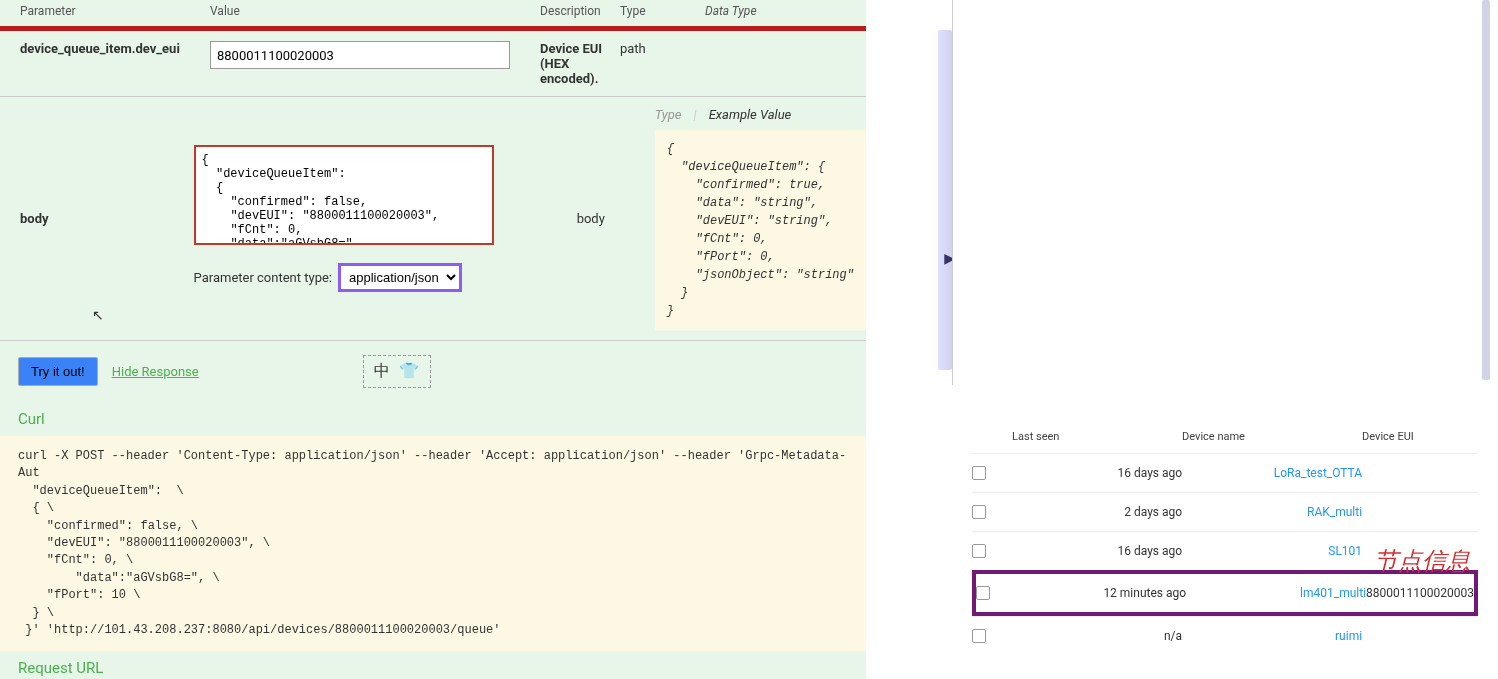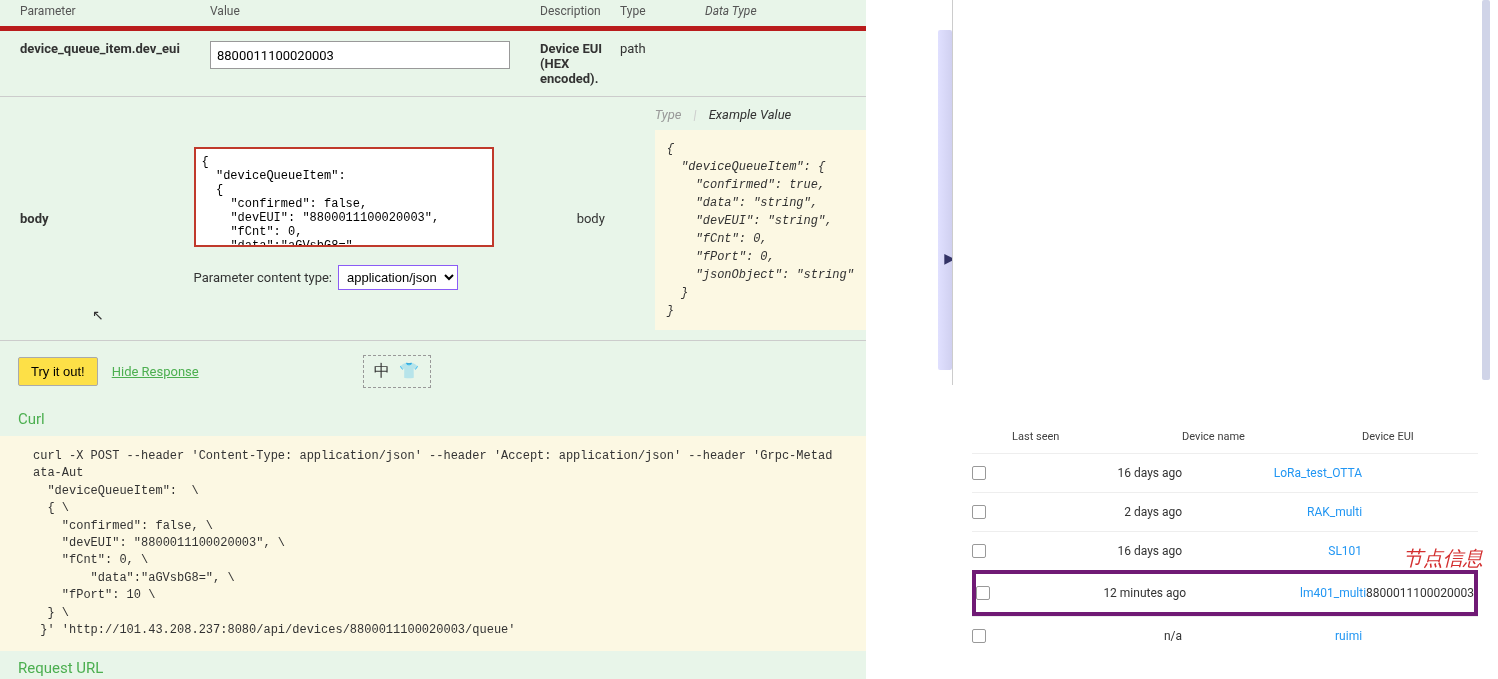--- a/index.html
+++ b/index.html
@@ -18,36 +18,36 @@
     .col-type { width: 80px; }
     .col-datatype { flex: 1; padding-left: 5px; font-style: italic; }
     .param-bold { font-weight: bold; font-size: 13px; }
     
     .text-input { width: 300px; height: 28px; border: 1px solid #999; padding: 3px 6px; font-family: inherit; font-size: 13px; background: #fff; }
     .body-textarea { width: 300px; height: 100px; border: 2px solid #c0392b; padding: 6px; font-family: "Courier New", monospace; font-size: 12px; background: #fff; resize: none; overflow-y: auto; }
     .body-textarea::-webkit-scrollbar { width: 8px; }
     .body-textarea::-webkit-scrollbar-thumb { background: #aaa; }
     
     .content-type-row { margin-top: 15px; display: flex; align-items: center; gap: 6px; }
-    .content-type-select { border: 1px solid #8b5cf6; padding: 3px 4px; font-size: 13px; background: #fff; }
+    .content-type-select { border: 3px solid #8b5cf6; padding: 3px 4px; font-size: 13px; background: #fff; }
     
     .model-example { display: flex; gap: 12px; margin-bottom: 8px; }
     .model-link { color: #999; cursor: pointer; }
     .example-link { color: #333; font-weight: normal; }
     
     .example-block { background: #fcf8e3; padding: 10px 12px; font-family: "Courier New", monospace; font-size: 12px; line-height: 1.5; color: #333; white-space: pre; }
     
     .action-row { padding: 14px 18px; display: flex; align-items: center; gap: 14px; }
-    .try-button { border: 1px solid #aaa; background: #fde047; padding: 6px 12px; font-size: 13px; cursor: pointer; border-radius: 2px; }
+    .try-button { border: 1px solid #aaa; background: #3b82f6; padding: 6px 12px; font-size: 13px; cursor: pointer; border-radius: 2px; }
     .hide-link { color: #4caf50; text-decoration: underline; cursor: pointer; font-size: 13px; }
     
     .lang-widget { margin-left: 150px; border: 1px dashed #999; padding: 5px 10px; display: flex; gap: 10px; font-size: 16px; }
     
     .section-title { padding: 8px 18px; color: #4caf50; font-size: 15px; font-weight: normal; }
-    .code-block { background: #fcf8e3; padding: 12px 33px; font-family: "Courier New", monospace; font-size: 12px; line-height: 1.45; white-space: pre-wrap; word-break: break-all; color: #333; }
+    .code-block { background: #fcf8e3; padding: 12px 18px; font-family: "Courier New", monospace; font-size: 12px; line-height: 1.45; white-space: pre-wrap; word-break: break-all; color: #333; }
     
     .cursor-arrow { position: absolute; left: 92px; top: 307px; font-size: 14px; }
     
     
     .scroll-indicator { position: absolute; right: 0; top: 30px; width: 14px; height: 340px; background: linear-gradient(to right, #e0e0ff, #d0d0f0); border-radius: 2px; }
     .scroll-arrow { position: absolute; right: -3px; top: 250px; font-size: 14px; color: #336; }
     
     
     .right-top { height: 385px; border-left: 1px solid #ccc; }
     .right-side-bar { position: absolute; right: 8px; top: 0; width: 8px; height: 380px; background: #d0d4e8; border-radius: 2px; }
@@ -55,21 +55,21 @@
     .device-table { padding: 35px 20px 0 20px; }
     .device-header { display: flex; padding: 10px 0; font-size: 11px; color: #404040; }
     .dev-col-check { width: 40px; }
     .dev-col-last { width: 170px; }
     .dev-col-name { width: 180px; }
     .dev-col-eui { flex: 1; }
     .device-row { display: flex; align-items: center; padding: 12px 0; border-top: 1px solid #eee; font-size: 12px; text-align: right; }
     .device-row.highlighted { border: 4px solid #701a75; }
     .checkbox { width: 14px; height: 14px; border: 1.5px solid #999; border-radius: 2px; }
     .device-link { color: #2196f3; cursor: pointer; }
-    .chinese-label { position: absolute; right: 15px; top: 545px; color: #d32f2f; font-size: 20px; font-style: italic; font-family: "SimSun", serif; }
+    .chinese-label { position: absolute; right: 28px; top: 545px; color: #d32f2f; font-size: 24px; font-style: italic; font-family: "SimSun", serif; }
   </style>
 </head>
 <body>
 
 <div class="left-panel">
   <div class="params-table">
     <div class="params-header">
       <div class="col-param">Parameter</div>
       <div class="col-value">Value</div>
       <div class="col-desc">Description</div>

